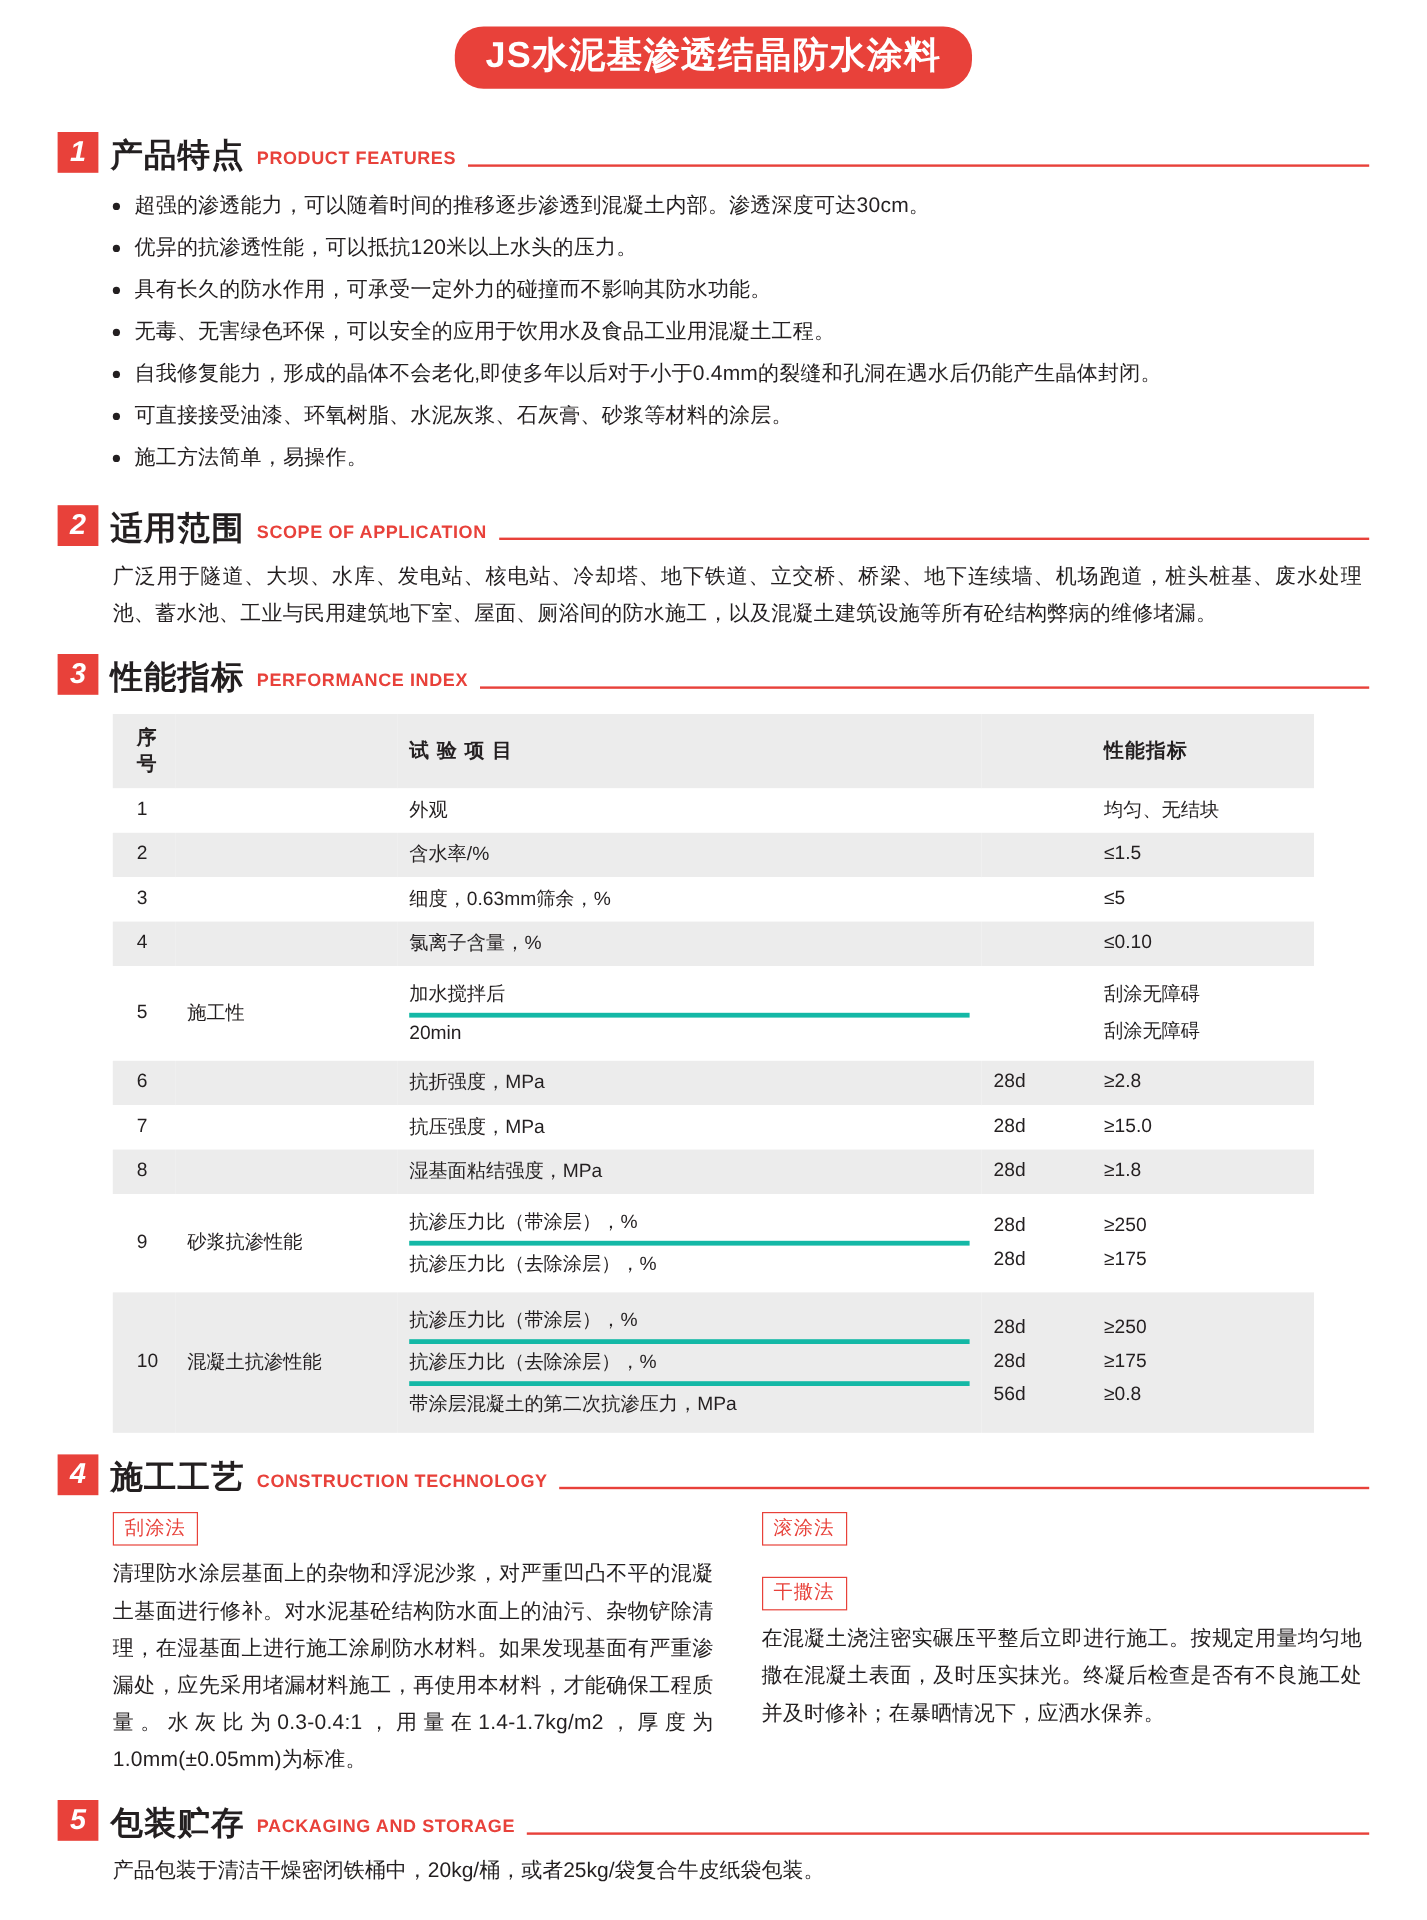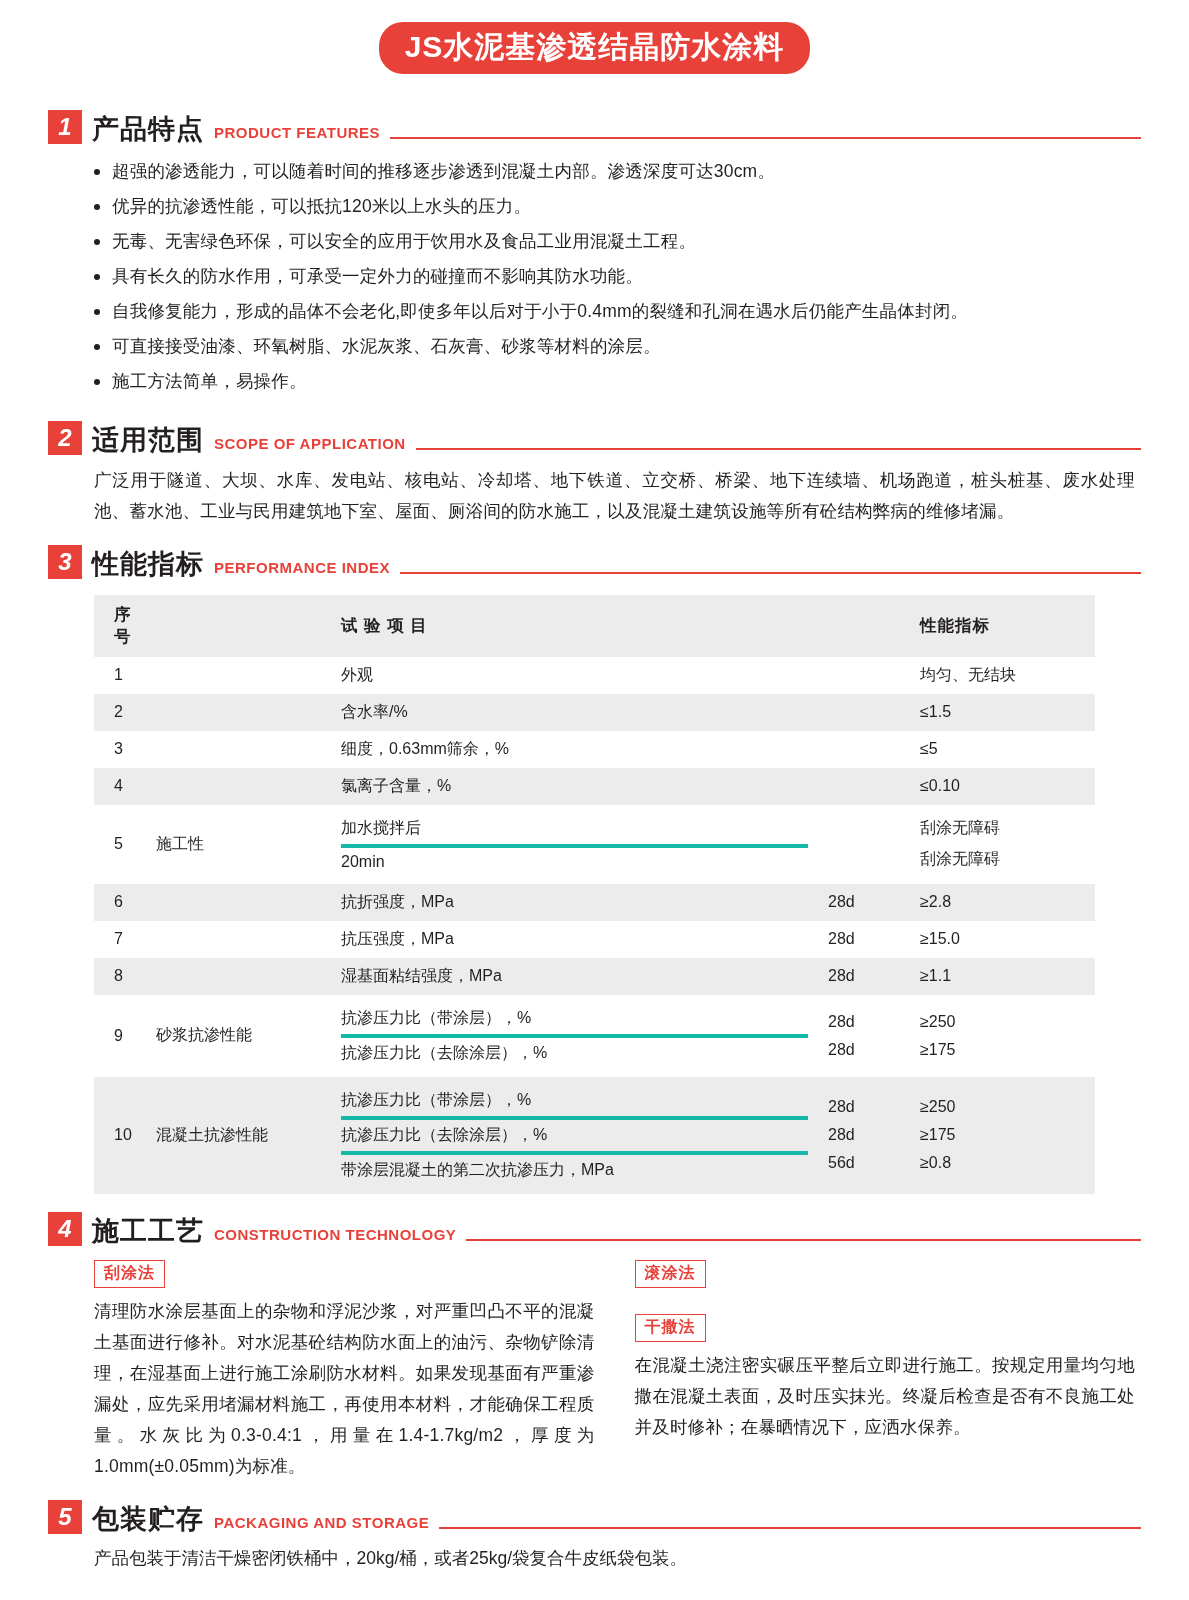--- a/index.html
+++ b/index.html
@@ -150,21 +150,21 @@
     padding-left: 46px;
     padding-right: 6px;
     margin-top: 14px;
   }
   .tech-col { flex: 1 1 0; }
   .tag {
     display: inline-block;
     border: 1.5px solid #e8413a;
     color: #e8413a;
     font-size: 16px;
-    font-weight: bold;
+    font-weight: normal;
     padding: 2px 9px 3px 9px;
     letter-spacing: 1px;
     margin-bottom: 8px;
   }
   .tech-text {
     font-size: 17.5px;
     line-height: 1.78;
     text-align: justify;
     letter-spacing: 0.2px;
   }
@@ -190,22 +190,22 @@
   <div class="sec">
     <div class="num">1</div>
     <div class="cn">产品特点</div>
     <div class="en">PRODUCT FEATURES</div>
     <div class="rule"></div>
   </div>
 
   <ul class="features">
     <li>超强的渗透能力，可以随着时间的推移逐步渗透到混凝土内部。渗透深度可达30cm。</li>
     <li>优异的抗渗透性能，可以抵抗120米以上水头的压力。</li>
+    <li>具有长久的防水作用，可承受一定外力的碰撞而不影响其防水功能。</li>
     <li>无毒、无害绿色环保，可以安全的应用于饮用水及食品工业用混凝土工程。</li>
-    <li>具有长久的防水作用，可承受一定外力的碰撞而不影响其防水功能。</li>
     <li>自我修复能力，形成的晶体不会老化,即使多年以后对于小于0.4mm的裂缝和孔洞在遇水后仍能产生晶体封闭。</li>
     <li>可直接接受油漆、环氧树脂、水泥灰浆、石灰膏、砂浆等材料的涂层。</li>
     <li>施工方法简单，易操作。</li>
   </ul>
 
   <div class="sec">
     <div class="num">2</div>
     <div class="cn">适用范围</div>
     <div class="en">SCOPE OF APPLICATION</div>
     <div class="rule"></div>
@@ -301,21 +301,21 @@
         <td class="c-item">抗压强度，MPa</td>
         <td class="c-age">28d</td>
         <td class="c-val">≥15.0</td>
       </tr>
 
       <tr class="shade">
         <td class="c-no">8</td>
         <td class="c-cat"></td>
         <td class="c-item">湿基面粘结强度，MPa</td>
         <td class="c-age">28d</td>
-        <td class="c-val">≥1.1</td>
+        <td class="c-val">≥1.8</td>
       </tr>
 
       <tr class="plain">
         <td class="c-no">9</td>
         <td class="c-cat">砂浆抗渗性能</td>
         <td class="c-item">
           <div class="innerstack">
             <div class="line-sep">抗渗压力比（带涂层），%</div>
             <div>抗渗压力比（去除涂层），%</div>
           </div>

